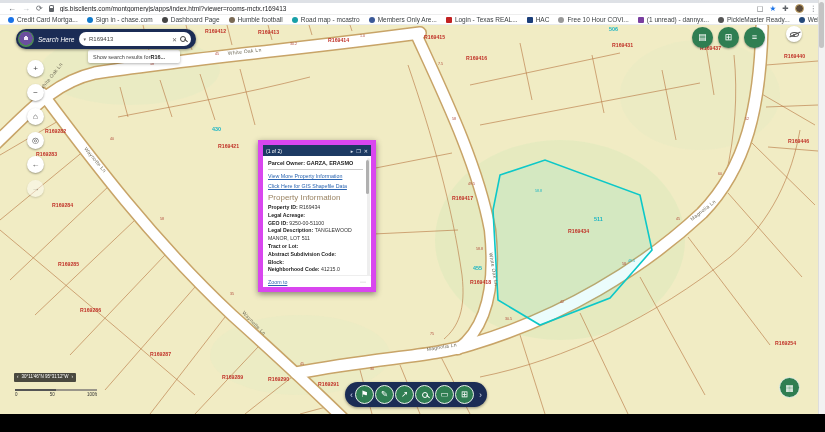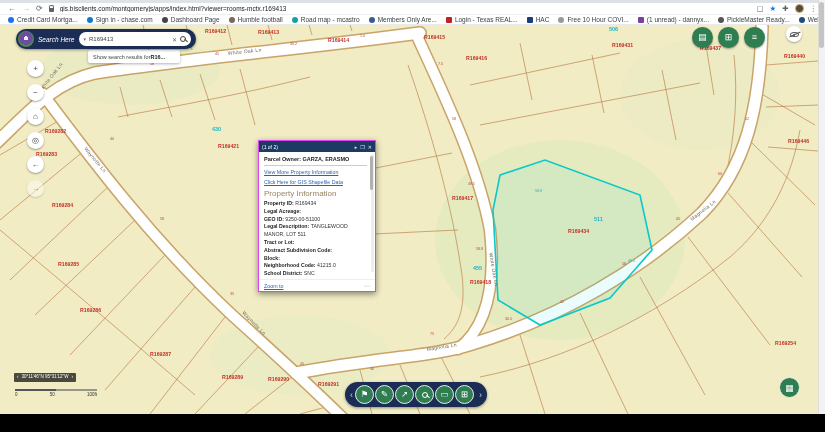--- a/index.html
+++ b/index.html
@@ -81,21 +81,21 @@
            border-radius:13px;display:flex;align-items:center;gap:1px;padding:0 4px;z-index:20;
            box-shadow:0 1px 3px rgba(0,0,0,.4)}
   .toolbar .chev{color:#cfd8ea;font-size:9px;padding:0 1px}
   .tbtn{width:19px;height:19px;border-radius:50%;background:var(--green);border:1px solid #e7f0e9;
         display:flex;align-items:center;justify-content:center;color:#fff;font-size:8.5px;line-height:1;flex:0 0 auto}
   .brbtn{position:absolute;left:779px;top:377px;width:21px;height:21px;border-radius:50%;background:var(--green);
          border:1px solid #e7f0e9;display:flex;align-items:center;justify-content:center;color:#fff;font-size:9px;z-index:21}
 
   
   .popup{position:absolute;left:258px;top:140px;width:118px;height:152px;background:#fff;z-index:25;
-         box-shadow:0 2px 6px rgba(0,0,0,.45);border:1px solid #d946ef;display:flex;flex-direction:column}
+         box-shadow:0 2px 6px rgba(0,0,0,.45);border:5px solid #d946ef;display:flex;flex-direction:column}
   .ptitle{height:11px;background:#1d3a63;color:#fff;display:flex;align-items:center;padding:0 3px;flex:0 0 auto}
   .ptitle .pager{font-size:5px;flex:1}
   .ptitle .wicon{font-size:5px;margin-left:3px;color:#dfe7f2}
   .pbody{position:relative;flex:1;padding:4px 8px 2px 5px;overflow:hidden}
   .powner{font-size:5.5px;font-weight:bold;color:#222;margin-bottom:3px}
   .phr{border-top:1px solid #ccc;margin:2px 0 3px}
   .plink{display:block;font-size:5.3px;color:#2a64b0;text-decoration:underline;margin-bottom:4px}
   .psection{font-size:8px;color:#9a8464;margin:2px 0 2px}
   .pfield{font-size:5.2px;color:#333;line-height:1.5}
   .pfield .fl{font-weight:bold;color:#222}

